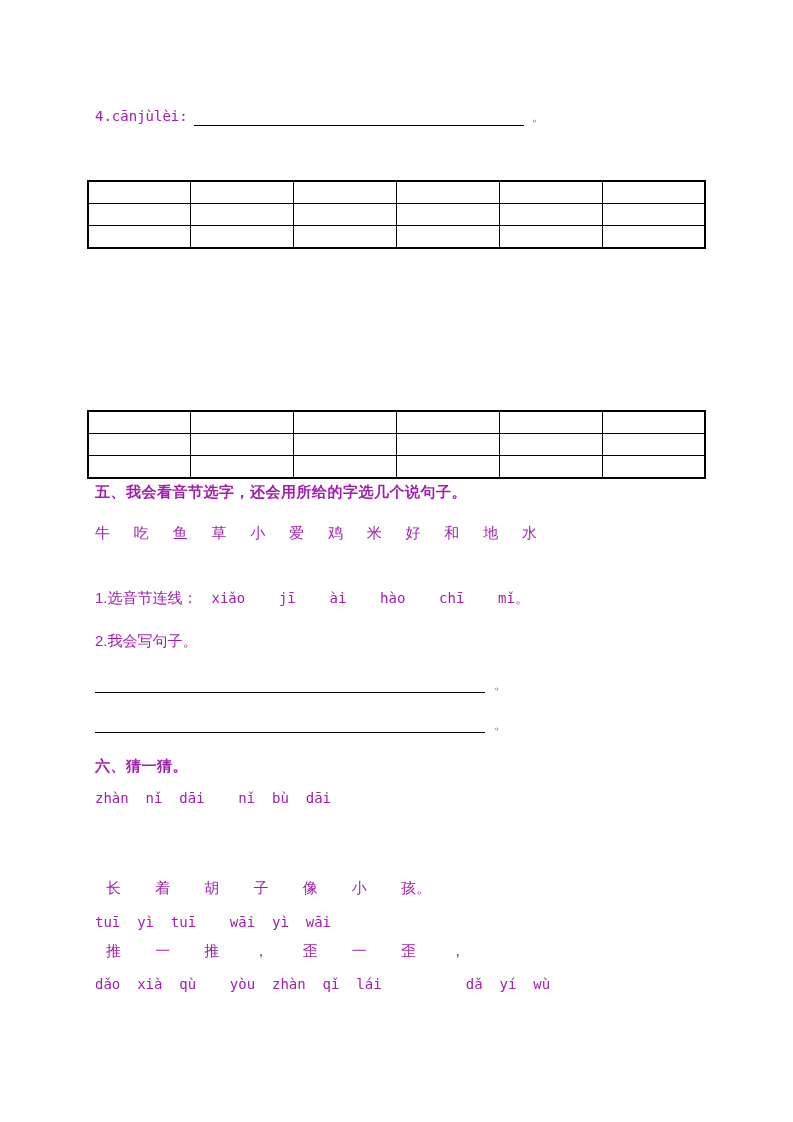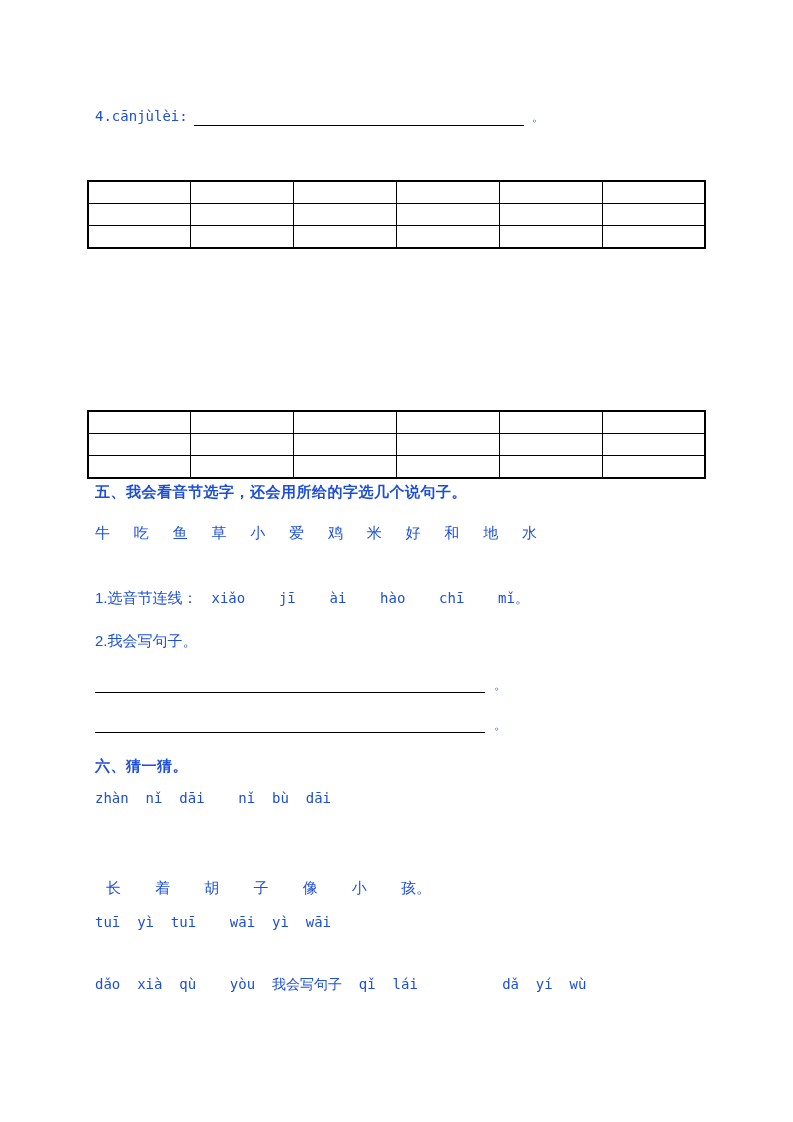--- a/index.html
+++ b/index.html
@@ -1,21 +1,21 @@
 <!DOCTYPE html>
 <html><head>
 <meta charset="utf-8">
 <style>
   html,body{margin:0;padding:0;background:#ffffff;}
   .page{
     position:relative;
     width:731px;height:1122px;
     background:#ffffff;
     font-family:"Liberation Sans",sans-serif;
-    color:#1d4ed8;
+    color:#a21caf;
     overflow:hidden;
   }
   .mono{font-family:"DejaVu Sans Mono",monospace;}
   .pre{white-space:pre;}
 
   
   .q4-row{
     position:absolute;left:95px;top:106px;
     display:flex;align-items:flex-end;
     font-size:14px;
@@ -206,16 +206,17 @@
     <span class="sent-period">。</span>
   </div>
 
   <div class="sec-heading h6">六、猜一猜。</div>
 
   <div class="riddle-pinyin mono pre rp1">zhàn  nǐ  dāi    nǐ  bù  dāi</div>
 
   <div class="riddle-hanzi pre rh2">长 着 胡 子 像 小 孩。</div>
 
   <div class="riddle-pinyin mono pre rp3">tuī  yì  tuī    wāi  yì  wāi</div>
-
-  <div class="riddle-pinyin mono pre rp4">dǎo  xià  qù    yòu  我会写句子  qǐ  lái          dǎ  yí  wù</div>
+  <div class="riddle-hanzi pre rh3">推 一 推 ， 歪 一 歪 ，</div>
+
+  <div class="riddle-pinyin mono pre rp4">dǎo  xià  qù    yòu  zhàn  qǐ  lái          dǎ  yí  wù</div>
 
 </div>
 
 </body></html>

